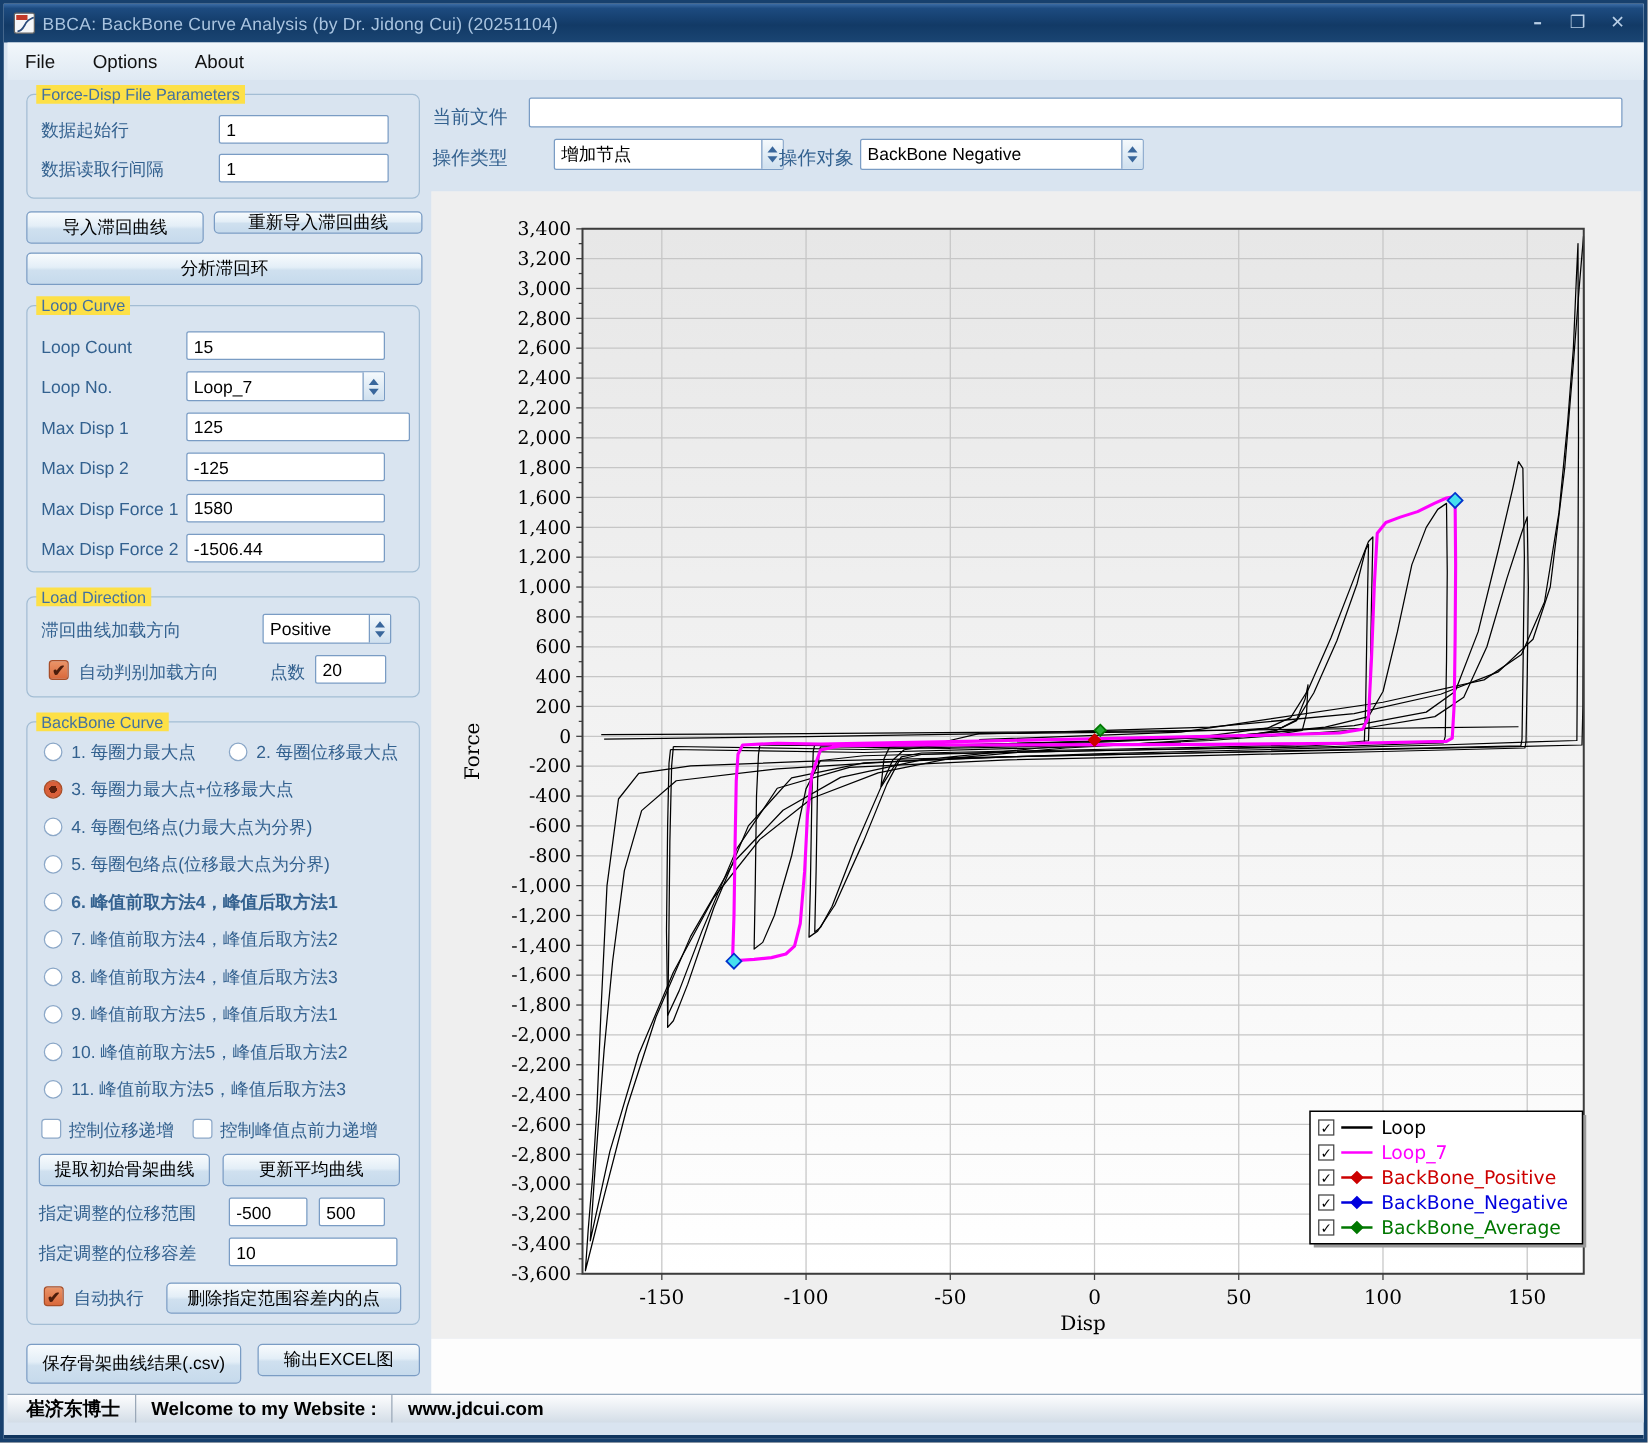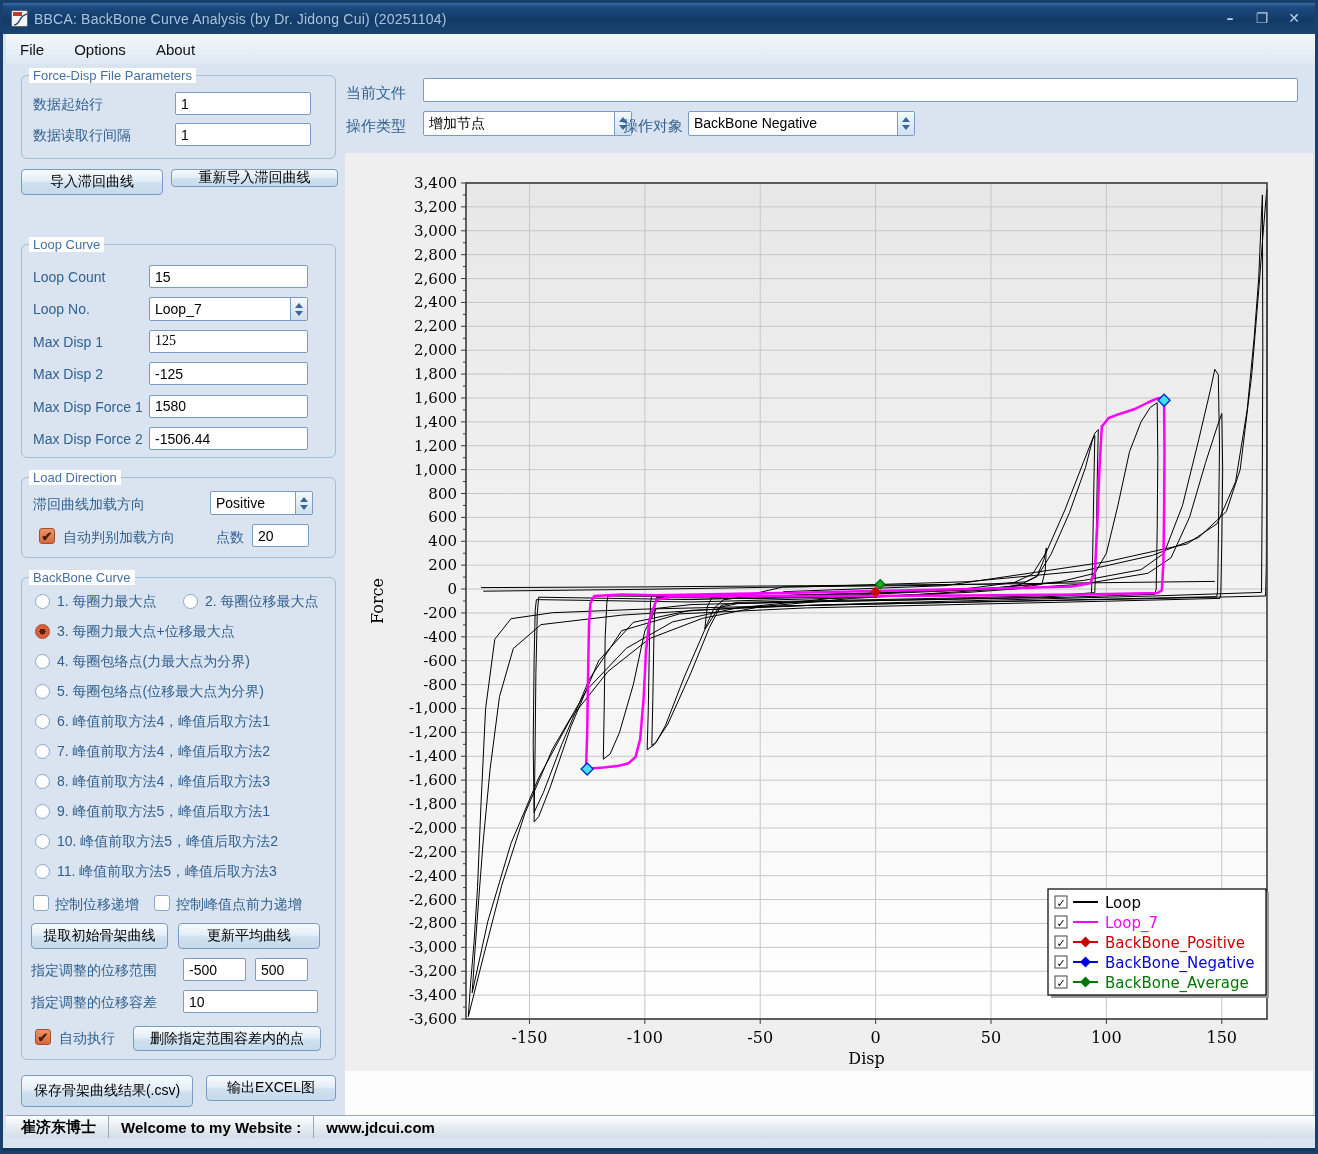--- a/index.html
+++ b/index.html
@@ -24,21 +24,21 @@
     text-align:center; line-height:20px; font-family:"DejaVu Sans", sans-serif;}
   
   .menubar {
     position:absolute; left:3px; top:31px; width:1312px; height:30px;
     background: linear-gradient(#f2f7fb, #dfe9f3);
     display:flex; align-items:center; padding-left:10px; gap:0;
   }
   .menuitem { font-size:15px; color:#111; padding:4px 12px 4px 4px; margin-right:14px;}
   
   .grp { position:absolute; border:1px solid #a3bdd4; border-radius:6px; }
-  .grp-title { position:absolute; font-size:13px; color:#44719f; background:#ffffff; padding:0 4px; }
+  .grp-title { position:absolute; font-size:13px; color:#44719f; background:#fde047; padding:0 4px; }
   .lbl { position:absolute; font-size:14px; color:#33618f; white-space:nowrap; }
   .txt { position:absolute; border:1px solid #7a9cc4; background:#fff; font-size:14px;
     font-family:"Liberation Sans", sans-serif; padding:2px 5px; color:#000; border-radius:2px;}
   .btn { position:absolute; border:1px solid #7a9cc4; border-radius:4px;
     background: linear-gradient(#f8fbfd 0%, #e3eef7 45%, #cfe0ef 55%, #c6daec 100%);
     font-size:14px; color:#000; text-align:center; font-family:"Liberation Sans", sans-serif;
     display:flex; align-items:center; justify-content:center; }
   .spinner { position:absolute; border:1px solid #7a9cc4; background:#fff; border-radius:2px; }
   .spinner .val { position:absolute; left:5px; top:3px; font-size:14px; color:#000; white-space:nowrap;}
   .spinner .spin { position:absolute; right:0; top:0; bottom:0; width:17px;
@@ -97,36 +97,37 @@
 
   <div class="grp" style="left:18px; top:72px; width:315px; height:84px;"></div>
   <div class="grp-title" style="left:26px; top:65px;">Force-Disp File Parameters</div>
   <div class="lbl" style="left:30px; top:93px;">数据起始行</div>
   <input class="txt" style="left: 172px; top: 89px; width: 136px; height: 23px;" value="1">
   <div class="lbl" style="left:30px; top:124px;">数据读取行间隔</div>
   <input class="txt" style="left: 172px; top: 120px; width: 136px; height: 23px;" value="1">
 
   <div class="btn" style="left:18px; top:166px; width:142px; height:26px;">导入滞回曲线</div>
   <div class="btn" style="left:168px; top:166px; width:167px; height:18px;">重新导入滞回曲线</div>
+  <div class="btn" style="left:18px; top:199px; width:317px; height:26px;">分析滞回环</div>
 
   <div class="grp" style="left:18px; top:241px; width:315px; height:214px;"></div>
   <div class="grp-title" style="left:26px; top:234px;">Loop Curve</div>
   <div id="loop-rows">
       <div class="lbl" style="left: 30px; top: 266px;">Loop Count</div>
       <input class="txt" value="15" style="left: 146px; top: 262px; width: 159px; height: 23px;">
       <div class="lbl" style="left: 30px; top: 298.4px;">Loop No.</div>
       <div class="spinner" style="left: 146px; top: 294.4px; width: 159px; height: 24px;">
         <div class="val">Loop_7</div>
         <div class="spin">
           <div class="tri-up"></div>
           <div class="tri-dn"></div>
         </div>
       </div>
       <div class="lbl" style="left: 30px; top: 330.8px;">Max Disp 1</div>
-      <input class="txt" value="125" style="left: 146px; top: 326.8px; width: 159px; height: 23px; font-family: Liberation Serif, serif;">
+      <input class="txt" value="125" style="left: 146px; top: 326.8px; width: 179px; height: 23px;">
       <div class="lbl" style="left: 30px; top: 363.2px;">Max Disp 2</div>
       <input class="txt" value="-125" style="left: 146px; top: 359.2px; width: 159px; height: 23px;">
       <div class="lbl" style="left: 30px; top: 395.6px;">Max Disp Force 1</div>
       <input class="txt" value="1580" style="left: 146px; top: 391.6px; width: 159px; height: 23px;">
       <div class="lbl" style="left: 30px; top: 428px;">Max Disp Force 2</div>
       <input class="txt" value="-1506.44" style="left: 146px; top: 424px; width: 159px; height: 23px;">
     </div>
 
   <div class="grp" style="left:18px; top:474px; width:315px; height:81px;"></div>
   <div class="grp-title" style="left:26px; top:467px;">Load Direction</div>
@@ -150,21 +151,21 @@
       <div class="rlabel" style="left: 54px; top: 590px;">1. 每圈力最大点</div>
       <div class="radio" style="left: 180px; top: 591px;"></div>
       <div class="rlabel" style="left: 202px; top: 590px;">2. 每圈位移最大点</div>
       <div class="radio sel" style="left: 32px; top: 621px;"></div>
       <div class="rlabel" style="left: 54px; top: 620px;">3. 每圈力最大点+位移最大点</div>
       <div class="radio" style="left: 32px; top: 651px;"></div>
       <div class="rlabel" style="left: 54px; top: 650px;">4. 每圈包络点(力最大点为分界)</div>
       <div class="radio" style="left: 32px; top: 681px;"></div>
       <div class="rlabel" style="left: 54px; top: 680px;">5. 每圈包络点(位移最大点为分界)</div>
       <div class="radio" style="left: 32px; top: 711px;"></div>
-      <div class="rlabel" style="left: 54px; top: 710px;">6. 峰值前取方法4，峰值后取方法1</div>
+      <div class="rlabel" style="left: 54px; top: 710px; font-weight: bold;">6. 峰值前取方法4，峰值后取方法1</div>
       <div class="radio" style="left: 32px; top: 741px;"></div>
       <div class="rlabel" style="left: 54px; top: 740px;">7. 峰值前取方法4，峰值后取方法2</div>
       <div class="radio" style="left: 32px; top: 771px;"></div>
       <div class="rlabel" style="left: 54px; top: 770px;">8. 峰值前取方法4，峰值后取方法3</div>
       <div class="radio" style="left: 32px; top: 801px;"></div>
       <div class="rlabel" style="left: 54px; top: 800px;">9. 峰值前取方法5，峰值后取方法1</div>
       <div class="radio" style="left: 32px; top: 831px;"></div>
       <div class="rlabel" style="left: 54px; top: 830px;">10. 峰值前取方法5，峰值后取方法2</div>
       <div class="radio" style="left: 32px; top: 861px;"></div>
       <div class="rlabel" style="left: 54px; top: 860px;">11. 峰值前取方法5，峰值后取方法3</div>
@@ -188,21 +189,21 @@
   <div class="chk on" style="left:32px; top:1026px;">✔</div>
   <div class="lbl" style="left:56px; top:1027px;">自动执行</div>
   <div class="btn" style="left:130px; top:1023px; width:188px; height:25px;">删除指定范围容差内的点</div>
 
   <div class="btn" style="left:18px; top:1072px; width:172px; height:32px;">保存骨架曲线结果(.csv)</div>
   <div class="btn" style="left:203px; top:1072px; width:130px; height:26px;">输出EXCEL图</div>
 
   <div class="lbl" style="left:343px; top:81px; font-size:15px;">当前文件</div>
   <input class="txt" style="left: 420px; top: 75px; width: 875px; height: 24px;" value="">
   <div class="lbl" style="left:343px; top:114px; font-size:15px;">操作类型</div>
-  <div class="spinner" style="left:420px; top:108px; width:209px; height:25px;text-align:center;">
+  <div class="spinner" style="left:440px; top:108px; width:184px; height:25px;text-align:center;">
     <div class="val">增加节点</div>
     <div class="spin">
         <div class="tri-up"></div>
         <div class="tri-dn"></div>
       </div>
   </div>
   <div class="lbl" style="left:620px; top:114px; font-size:15px;">操作对象</div>
   <div class="spinner" style="left:685px; top:108px; width:227px; height:25px;">
     <div class="val">BackBone Negative</div>
     <div class="spin">

